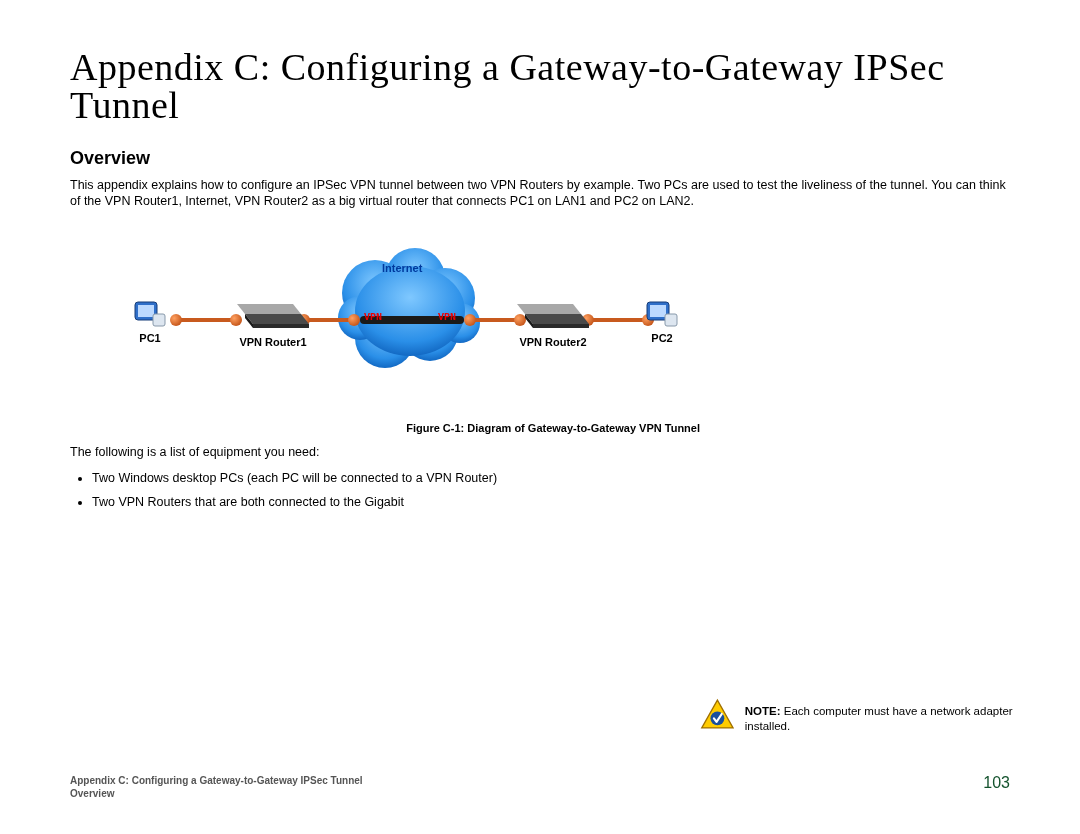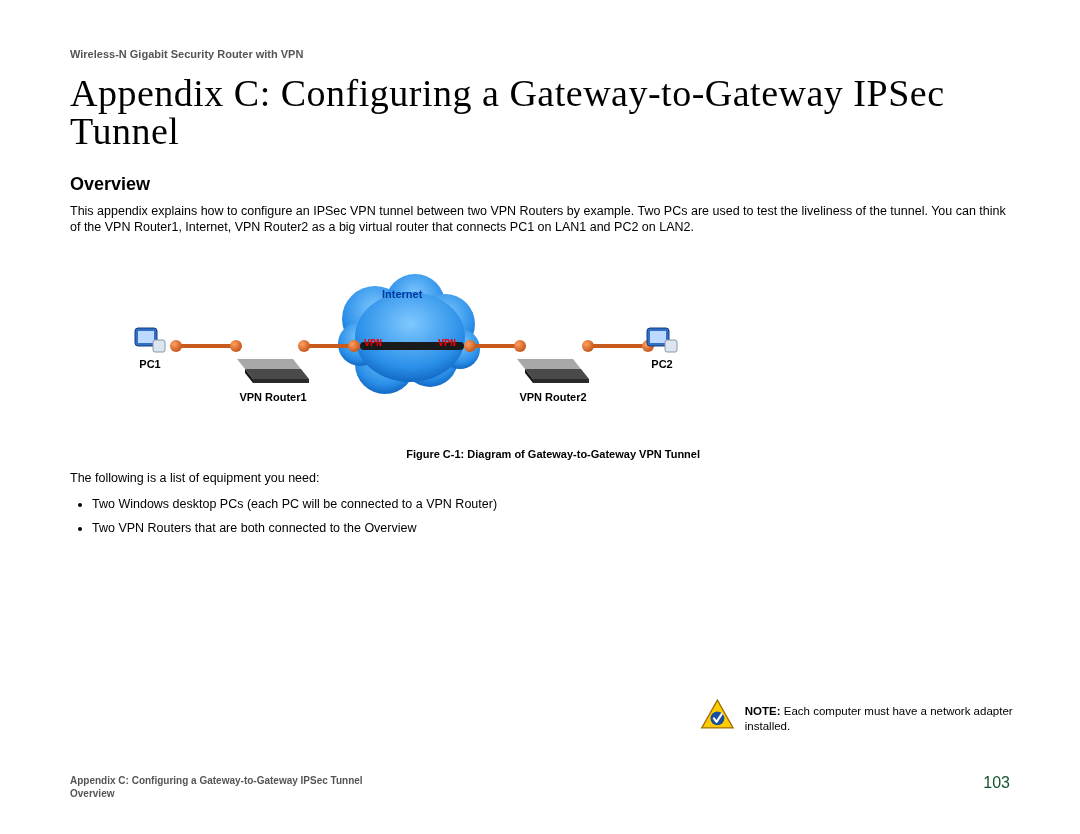--- a/index.html
+++ b/index.html
@@ -69,21 +69,20 @@
   .pc {
     position: absolute;
     top: 72px;
     width: 40px;
   }
   .pc svg { display: block; margin: 0 auto 2px auto; }
   .router {
     position: absolute;
     top: 76px;
     width: 78px;
-    margin-top: 29px;
   }
   .router svg { display: block; margin: 0 auto 2px auto; }
   .vpn-label {
     position: absolute;
     font-size: 10px;
     font-weight: bold;
     color: #e00;
     top: 84px;
     font-family: Liberation Mono, monospace;
   }
@@ -162,21 +161,20 @@
   .page-num {
     font-size: 16px;
     color: #14532d;
     font-weight: normal;
   }
 </style>
 </head>
 <body>
 
 <div class="page">
-  <div class="header-line">Wireless-N Gigabit Security Router with VPN</div>
   <h1 class="title">Appendix C: Configuring a Gateway-to-Gateway IPSec Tunnel</h1>
 
   <div class="section-heading">Overview</div>
   <p class="body-text">This appendix explains how to configure an IPSec VPN tunnel between two VPN Routers by example. Two PCs are used to test the liveliness of the tunnel. You can think of the VPN Router1, Internet, VPN Router2 as a big virtual router that connects PC1 on LAN1 and PC2 on LAN2.</p>
 
   <div class="figure-wrap">
     <div class="diagram">
 
       <svg class="cloud" viewBox="0 0 160 140">
         <defs>
@@ -257,21 +255,21 @@
         </svg>
         <div class="device-label">PC2</div>
       </div>
     </div>
     <div class="figure-caption">Figure C-1: Diagram of Gateway-to-Gateway VPN Tunnel</div>
   </div>
 
   <p class="body-text">The following is a list of equipment you need:</p>
   <ul class="equip">
     <li>Two Windows desktop PCs (each PC will be connected to a VPN Router)</li>
-    <li>Two VPN Routers that are both connected to the Overview</li>
+    <li>Two VPN Routers that are both connected to the Gigabit</li>
   </ul>
 
   <div class="note-box">
     <svg width="40" height="36" viewBox="0 0 40 36">
       <polygon points="20,2 38,34 2,34" fill="#ffcc00" stroke="#a07000" stroke-width="1.5"></polygon>
       <circle cx="20" cy="23" r="8" fill="#1a4f9c"></circle>
       <path d="M16 23 L19 27 L25 18" fill="none" stroke="#fff" stroke-width="2.5" stroke-linecap="round" stroke-linejoin="round"></path>
     </svg>
     <div class="note-text">
       <strong>NOTE:</strong><span> Each computer must have a network adapter installed.</span>

